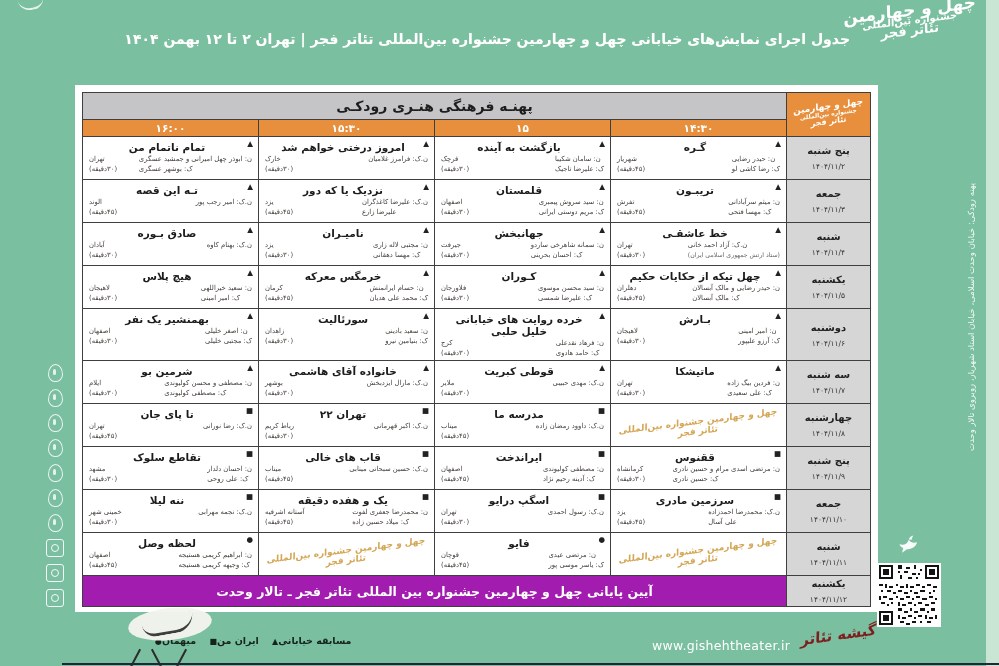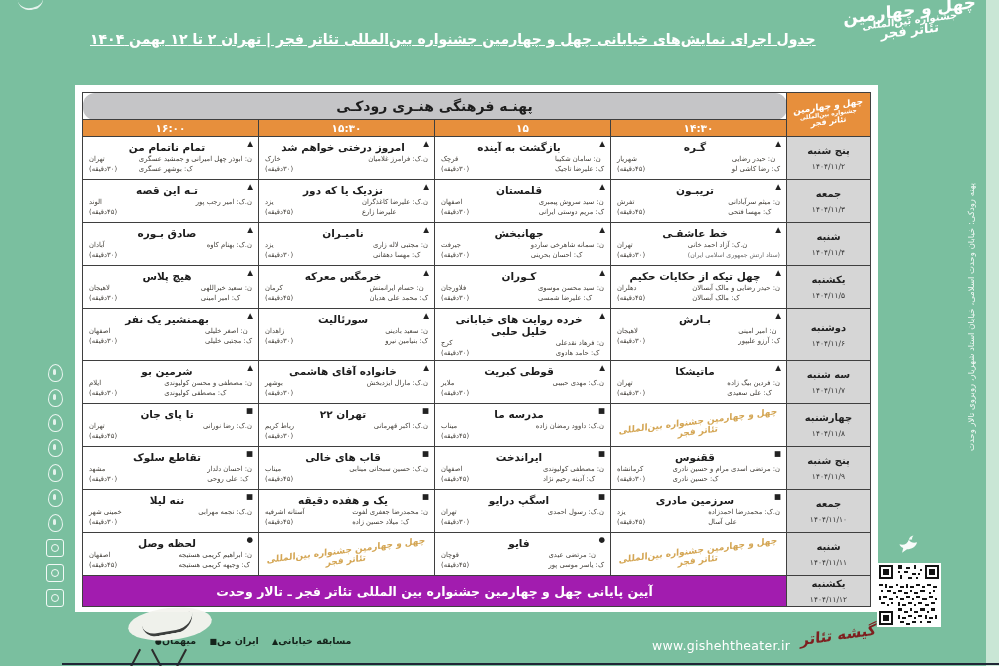--- a/index.html
+++ b/index.html
@@ -4,24 +4,23 @@
 <style>
   html,body{margin:0;padding:0;}
   body{
     width:999px;height:666px;position:relative;overflow:hidden;
     background:#7abf9f;
     font-family:"DejaVu Sans", sans-serif;
   }
   
   .page-title{
     position:absolute;top:31px;left:90px;width:760px;
-    direction:rtl;text-align:left;color:#ffffff;
+    direction:rtl;text-align:right;color:#ffffff;
     font-size:14px;font-weight:bold;letter-spacing:.1px;
     text-shadow:0 0 1px rgba(255,255,255,.3);
-    text-decoration:underline;
   }
   .fest-logo{
     position:absolute;top:2px;right:14px;width:150px;height:62px;
     color:#fff;direction:rtl;text-align:center;
     transform:rotate(-7deg) skewX(-6deg);line-height:1;
   }
   .fest-logo .l1{display:block;font-size:17px;font-weight:bold;}
   .fest-logo .l2{display:block;font-size:10px;font-weight:bold;margin-top:-3px;}
   .fest-logo .l3{display:block;font-size:13px;font-weight:bold;margin-top:-2px;}
   .corner-mark{
@@ -34,21 +33,21 @@
     position:absolute;left:75px;top:85px;width:803px;height:527px;
     background:#ffffff;box-sizing:border-box;padding:7px;
   }
   table.sched{
     width:100%;height:100%;border-collapse:collapse;direction:rtl;
     table-layout:fixed;
   }
   .sched th,.sched td{border:1px solid #3f3f3f;padding:0;vertical-align:top;overflow:hidden;}
   .venue-th{
     background:#c5c5c7;color:#1d1d1d;font-size:14px;font-weight:bold;
-    height:26px;vertical-align:middle !important;text-align:center;border-radius:12px;
+    height:26px;vertical-align:middle !important;text-align:center;
   }
   .time-th{
     background:#e78f3c;color:#fff;font-size:10.5px;font-weight:bold;
     height:16px;vertical-align:middle !important;text-align:center;
   }
   .corner-logo-cell{
     background:#e78f3c;color:#fff;vertical-align:middle !important;text-align:center;
   }
   .corner-logo-cell .mini{
     display:inline-block;transform:rotate(-8deg) skewX(-6deg);line-height:1.05;

